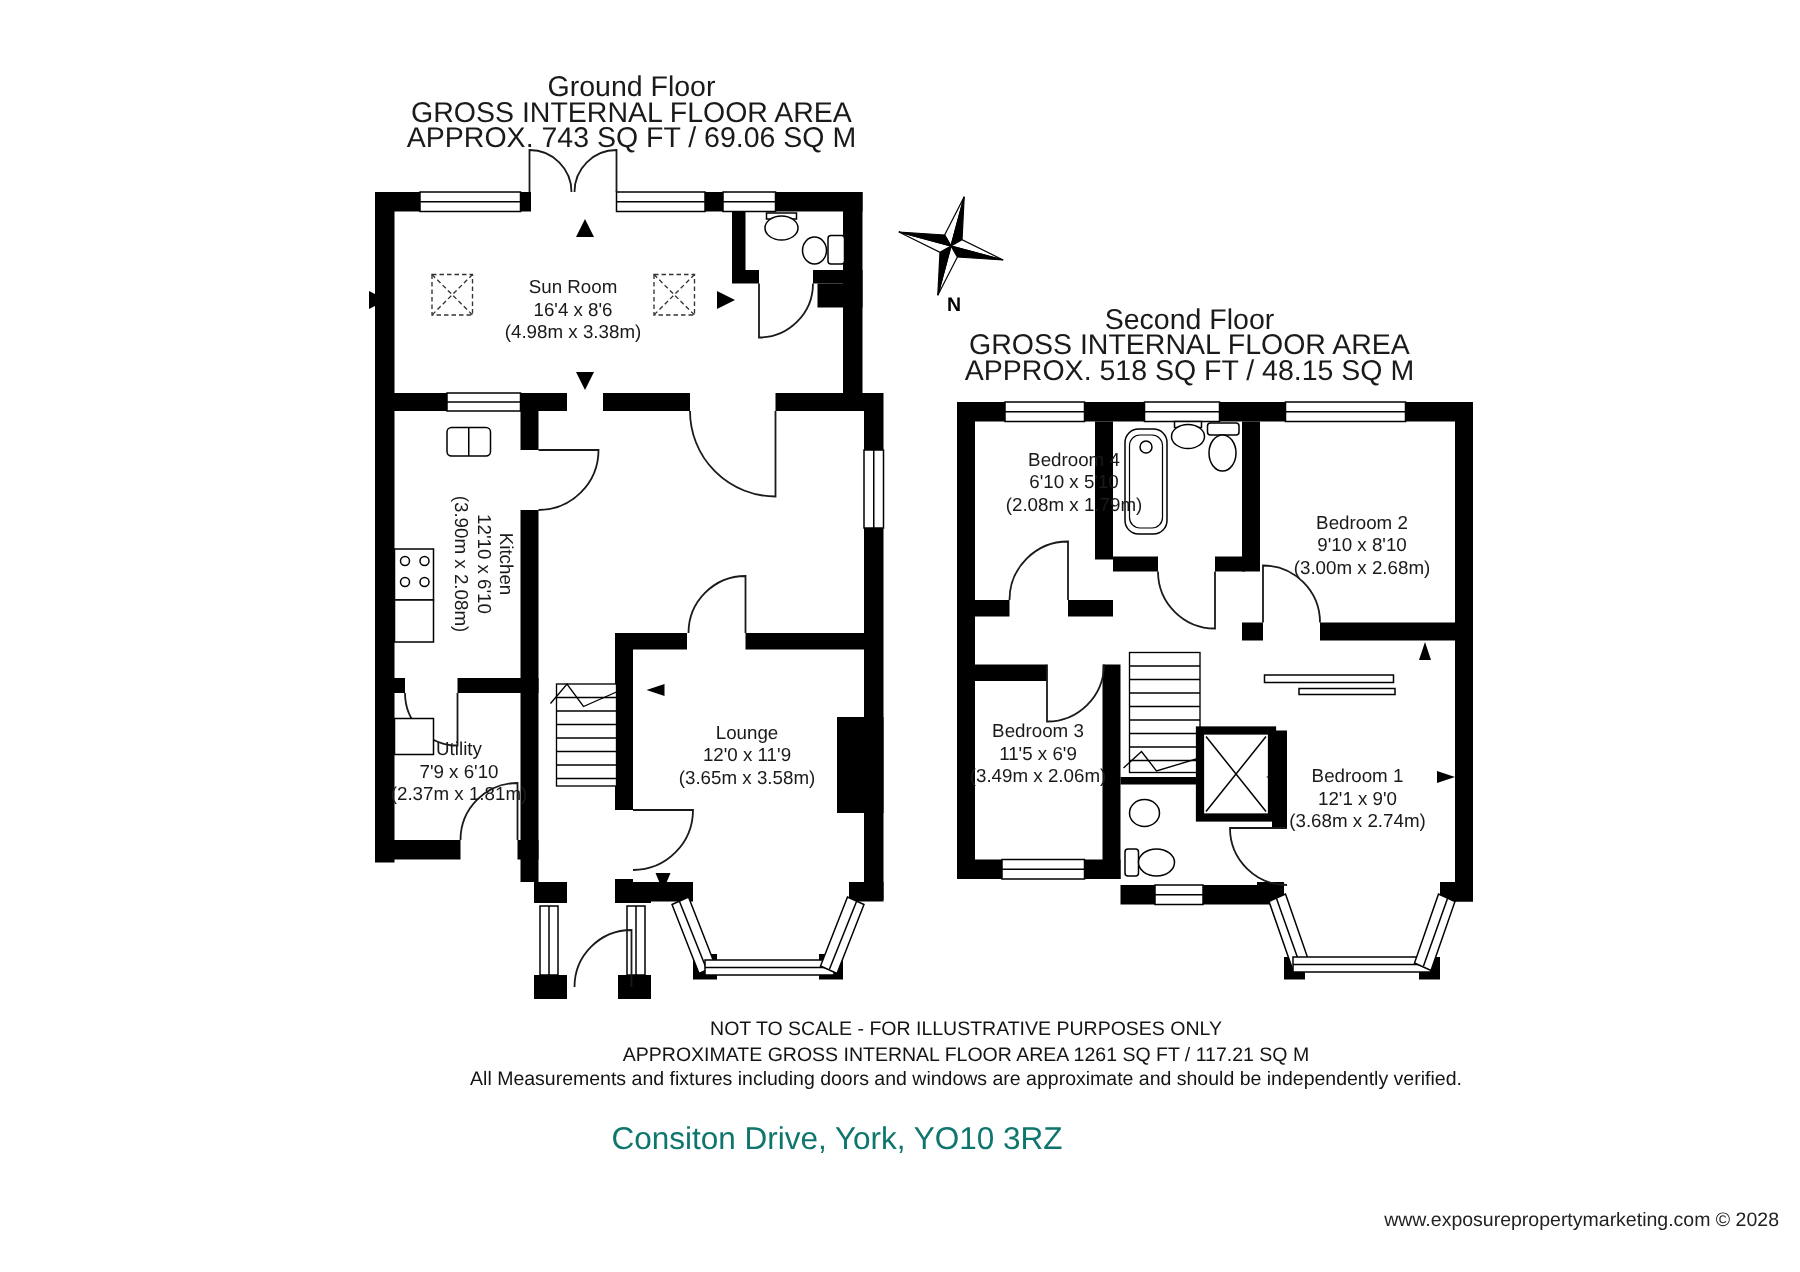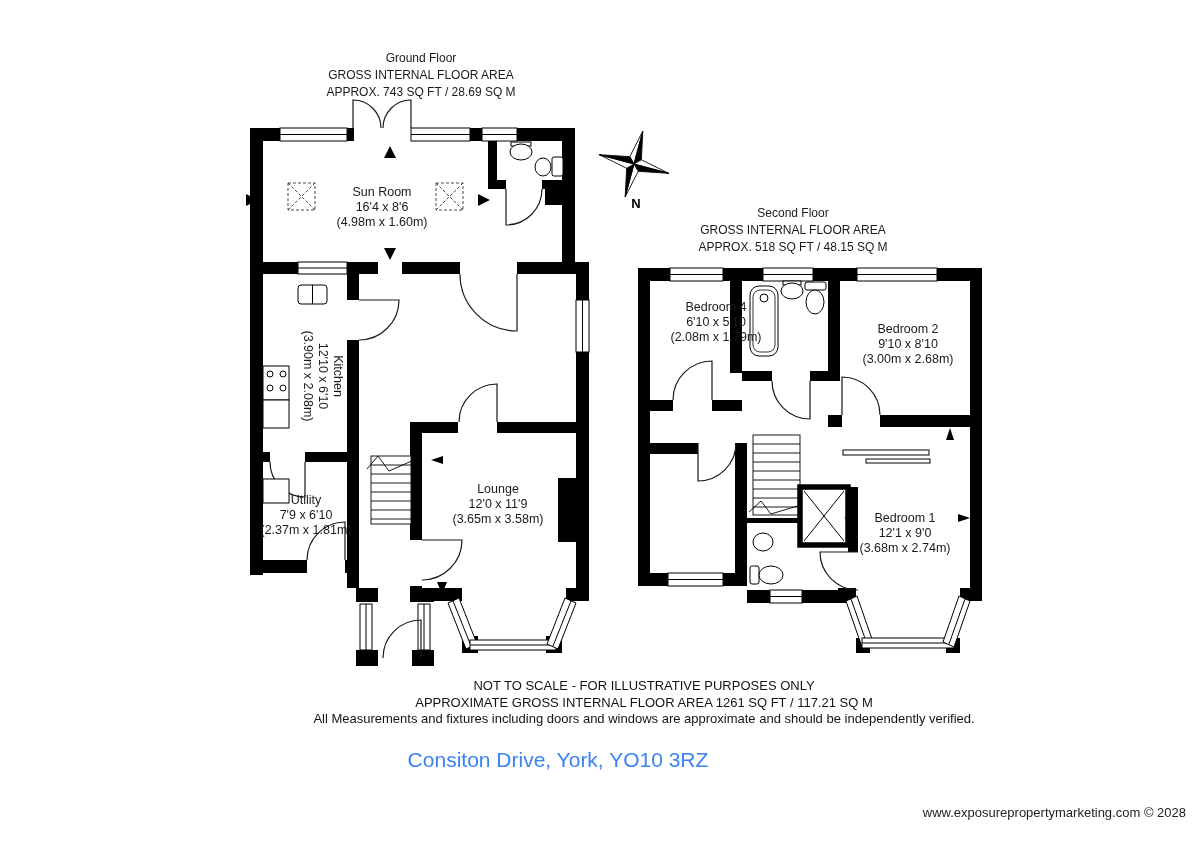--- a/index.html
+++ b/index.html
@@ -1,28 +1,28 @@
 <!DOCTYPE html>
 <html><head>
 <meta charset="utf-8">
 <style>
   html,body{margin:0;padding:0;background:#fff;}
   #canvas{position:relative;width:1200px;height:848px;background:#fff;overflow:hidden;
           font-family:"Liberation Sans","DejaVu Sans",sans-serif;color:#1a1a1a;}
   #plan-svg{position:absolute;left:0;top:0;}
   .hdr{position:absolute;transform:translateX(-50%);text-align:center;
-       font-size:12px;line-height:17px;white-space:nowrap;color:#1a1a1a;}
+       font-size:19px;line-height:17px;white-space:nowrap;color:#1a1a1a;}
   .lbl{position:absolute;transform:translate(-50%,-50%);text-align:center;
        font-size:12.5px;line-height:15px;white-space:nowrap;color:#1a1a1a;}
   .lbl span{display:block;}
   .lbl.rot{transform:translate(-50%,-50%) rotate(90deg);}
   .disc{position:absolute;left:0;width:1200px;text-align:center;
         font-size:13px;line-height:16.5px;color:#141414;margin-left:44px;}
   .addr{position:absolute;left:0;width:1116px;text-align:center;
-        font-size:21px;color:#3b82f6;}
+        font-size:21px;color:#0f766e;}
   .credit{position:absolute;right:14px;text-align:right;font-size:13px;color:#222;}
   .north{position:absolute;transform:translate(-50%,-50%);font-size:13px;font-weight:bold;color:#000;}
 </style>
 </head>
 <body>
 
 <div id="canvas">
 
 <svg id="plan-svg" width="1200" height="848" viewBox="0 0 1200 848">
 
@@ -265,33 +265,33 @@
     <polygon points="598,164 628,170 634,164" fill="#fff"></polygon>
     <polygon points="598,164 628,158 634,164" fill="#000"></polygon>
   </g>
 </svg>
 
 <div class="north" style="left:636px;top:203px">N</div>
 
 <div class="hdr" style="left:421px;top:50px">
   <div>Ground Floor</div>
   <div>GROSS INTERNAL FLOOR AREA</div>
-  <div>APPROX. 743 SQ FT / 28.69 SQ M</div>
+  <div>APPROX. 743 SQ FT / 69.06 SQ M</div>
 </div>
 
 <div class="hdr" style="left:793px;top:205px">
   <div>Second Floor</div>
   <div>GROSS INTERNAL FLOOR AREA</div>
   <div>APPROX. 518 SQ FT / 48.15 SQ M</div>
 </div>
 
 <div class="lbl" style="left:382px;top:207px">
   <span>Sun Room</span>
   <span>16'4 x 8'6</span>
-  <span>(4.98m x 1.60m)</span>
+  <span>(4.98m x 3.38m)</span>
 </div>
 <div class="lbl rot" style="left:322px;top:376px">
   <span>Kitchen</span>
   <span>12'10 x 6'10</span>
   <span>(3.90m x 2.08m)</span>
 </div>
 <div class="lbl" style="left:498px;top:504px">
   <span>Lounge</span>
   <span>12'0 x 11'9</span>
   <span>(3.65m x 3.58m)</span>
@@ -300,24 +300,29 @@
   <span>Utility</span>
   <span>7'9 x 6'10</span>
   <span>(2.37m x 1.81m)</span>
 </div>
 
 <div class="lbl" style="left:716px;top:322px">
   <span>Bedroom 4</span>
   <span>6'10 x 5'10</span>
   <span>(2.08m x 1.79m)</span>
 </div>
-<div class="lbl" style="left:908px;top:344px">
+<div class="lbl" style="left:908px;top:364px">
   <span>Bedroom 2</span>
   <span>9'10 x 8'10</span>
   <span>(3.00m x 2.68m)</span>
+</div>
+<div class="lbl" style="left:692px;top:503px">
+  <span>Bedroom 3</span>
+  <span>11'5 x 6'9</span>
+  <span>(3.49m x 2.06m)</span>
 </div>
 <div class="lbl" style="left:905px;top:533px">
   <span>Bedroom 1</span>
   <span>12'1 x 9'0</span>
   <span>(3.68m x 2.74m)</span>
 </div>
 
 <div class="disc" style="top:678px">
   <div>NOT TO SCALE - FOR ILLUSTRATIVE PURPOSES ONLY</div>
   <div>APPROXIMATE GROSS INTERNAL FLOOR AREA 1261 SQ FT / 117.21 SQ M</div>

